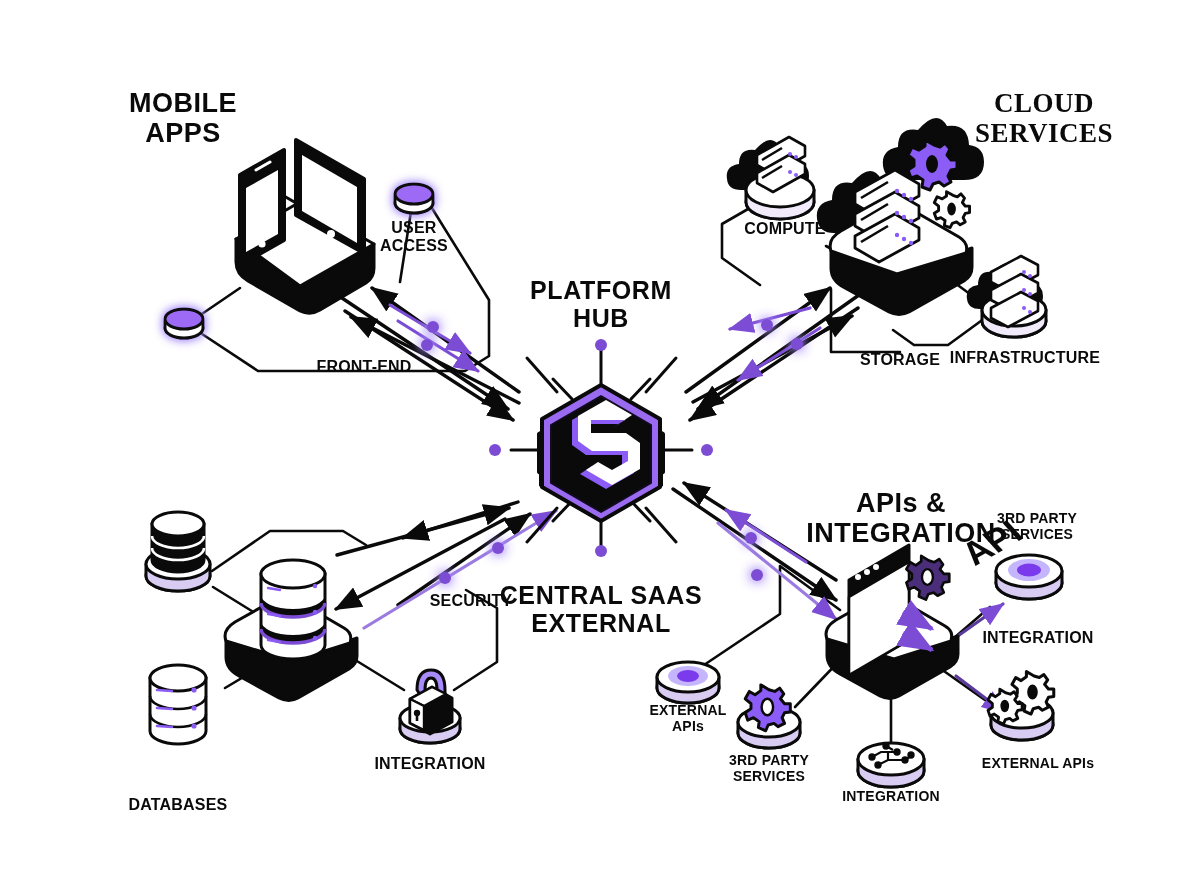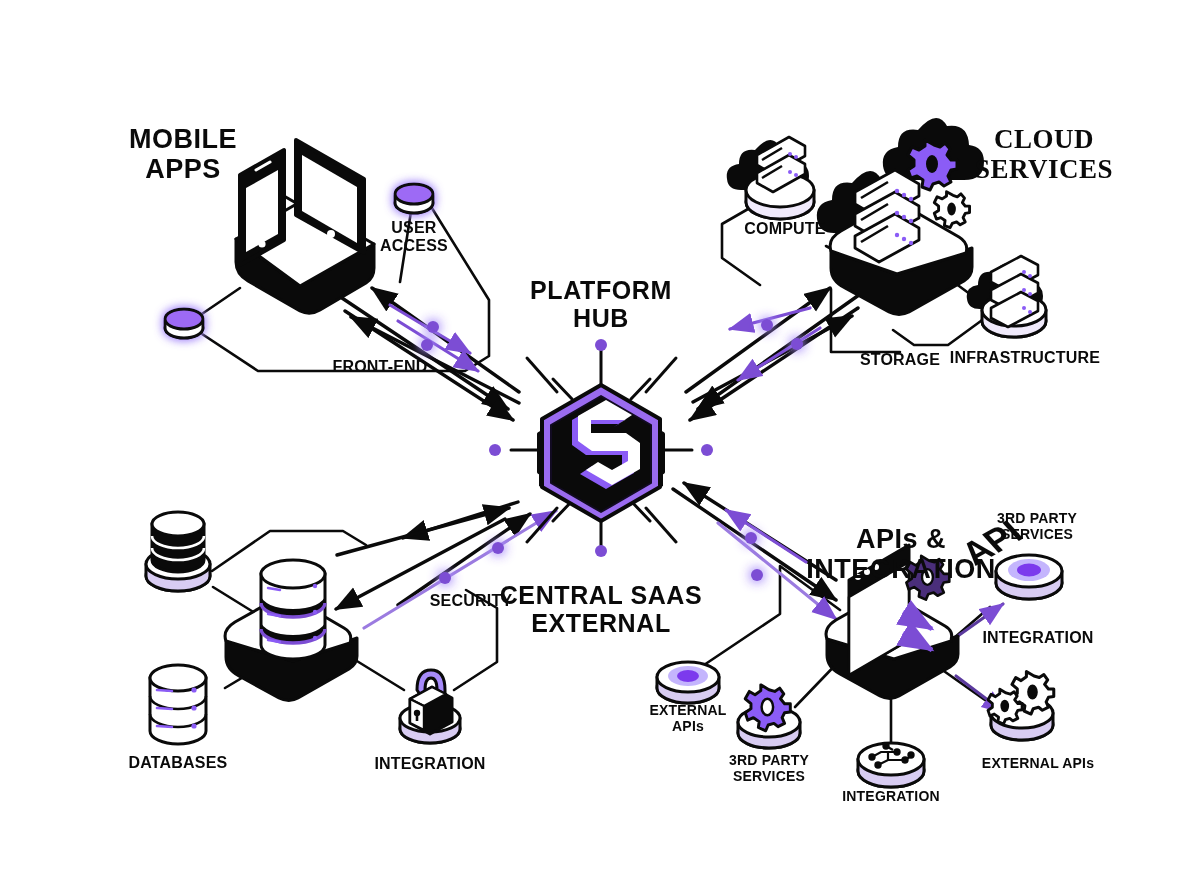--- a/index.html
+++ b/index.html
@@ -1,21 +1,21 @@
 <!DOCTYPE html>
 <html><head>
 <meta charset="utf-8">
 <style>
   html,body{margin:0;padding:0;background:#ffffff;}
   body{width:1200px;height:896px;overflow:hidden;font-family:"Liberation Sans",sans-serif;}
   #stage{position:relative;width:1200px;height:896px;background:#fff;}
   #stage svg{position:absolute;top:0;left:0;}
   .lbl{position:absolute;font-family:"Liberation Sans",sans-serif;font-weight:bold;color:#0a0a0a;
        text-align:center;line-height:1.12;white-space:pre-line;letter-spacing:.2px;}
-  .lbl-group{font-size:27px;letter-spacing:.5px;margin-top:36px;}
+  .lbl-group{font-size:27px;letter-spacing:.5px;}
   .lbl-hub{font-size:25px;letter-spacing:.6px;}
   .lbl-node{font-size:16px;}
   .lbl-edge{font-size:16px;}
   .lbl-small{font-size:14px;}
 </style>
 </head>
 <body>
 
 <div id="stage">
 
@@ -401,30 +401,30 @@
 
 <div class="lbl lbl-hub" style="left:491px;top:276px;width:220px;">PLATFORM
 HUB</div>
 
 <div class="lbl lbl-hub" style="left:491px;top:581px;width:220px;">CENTRAL SAAS
 EXTERNAL</div>
 
 <div class="lbl lbl-edge" style="left:354px;top:219px;width:120px;">USER
 ACCESS</div>
 
-<div class="lbl lbl-edge" style="left:320px;top:358px;width:120px;">FRONT-END</div>
+<div class="lbl lbl-edge" style="left:304px;top:358px;width:120px;">FRONT-END</div>
 
 <div class="lbl lbl-edge" style="left:725px;top:220px;width:120px;">COMPUTE</div>
 
 <div class="lbl lbl-edge" style="left:840px;top:307px;width:120px;margin-top:44px;">STORAGE</div>
 
 <div class="lbl lbl-edge" style="left:935px;top:349px;width:180px;">INFRASTRUCTURE</div>
 
 
-<div class="lbl lbl-node" style="left:103px;top:754px;width:150px;">DATABASES</div>
+<div class="lbl lbl-node" style="left:103px;top:796px;width:150px;">DATABASES</div>
 
 <div class="lbl lbl-node" style="left:345px;top:755px;width:170px;">INTEGRATION</div>
 
 <div class="lbl lbl-edge" style="left:411px;top:592px;width:120px;">SECURITY</div>
 
 <div class="lbl lbl-small" style="left:628px;top:703px;width:120px;">EXTERNAL
 APIs</div>
 
 <div class="lbl lbl-small" style="left:704px;top:753px;width:130px;">3RD PARTY
 SERVICES</div>

